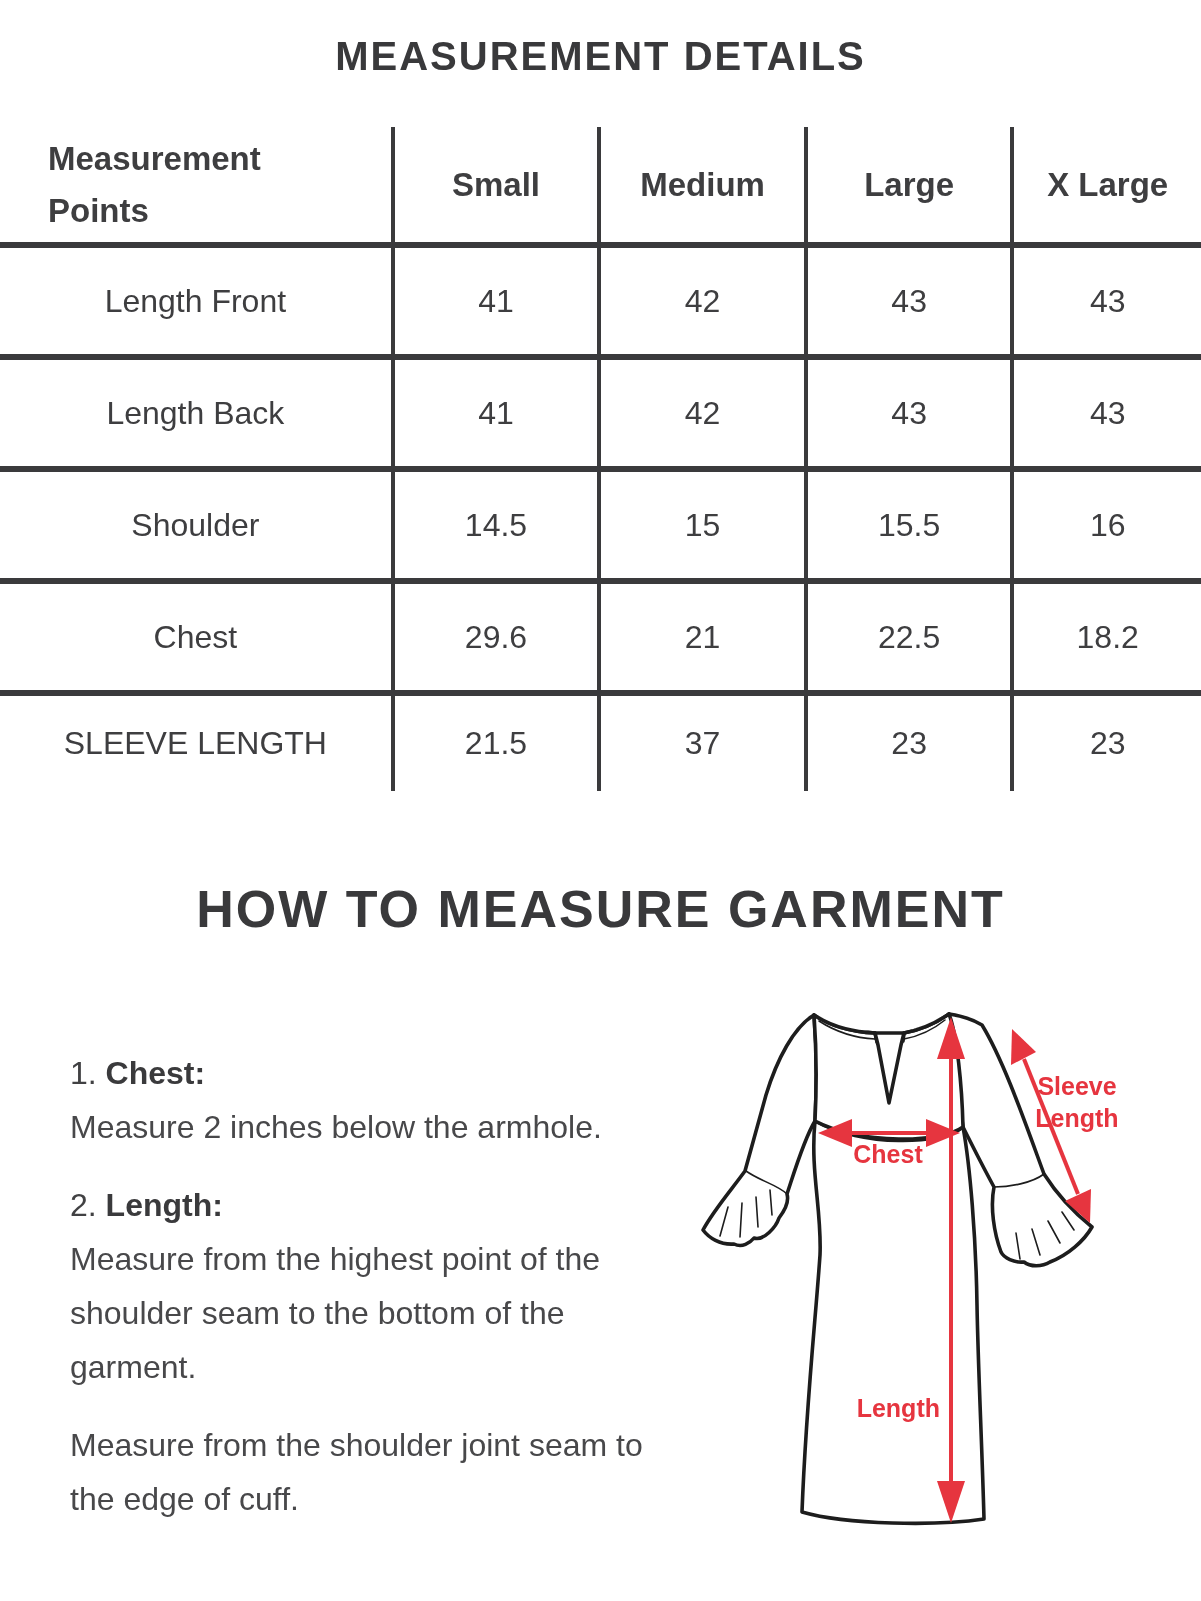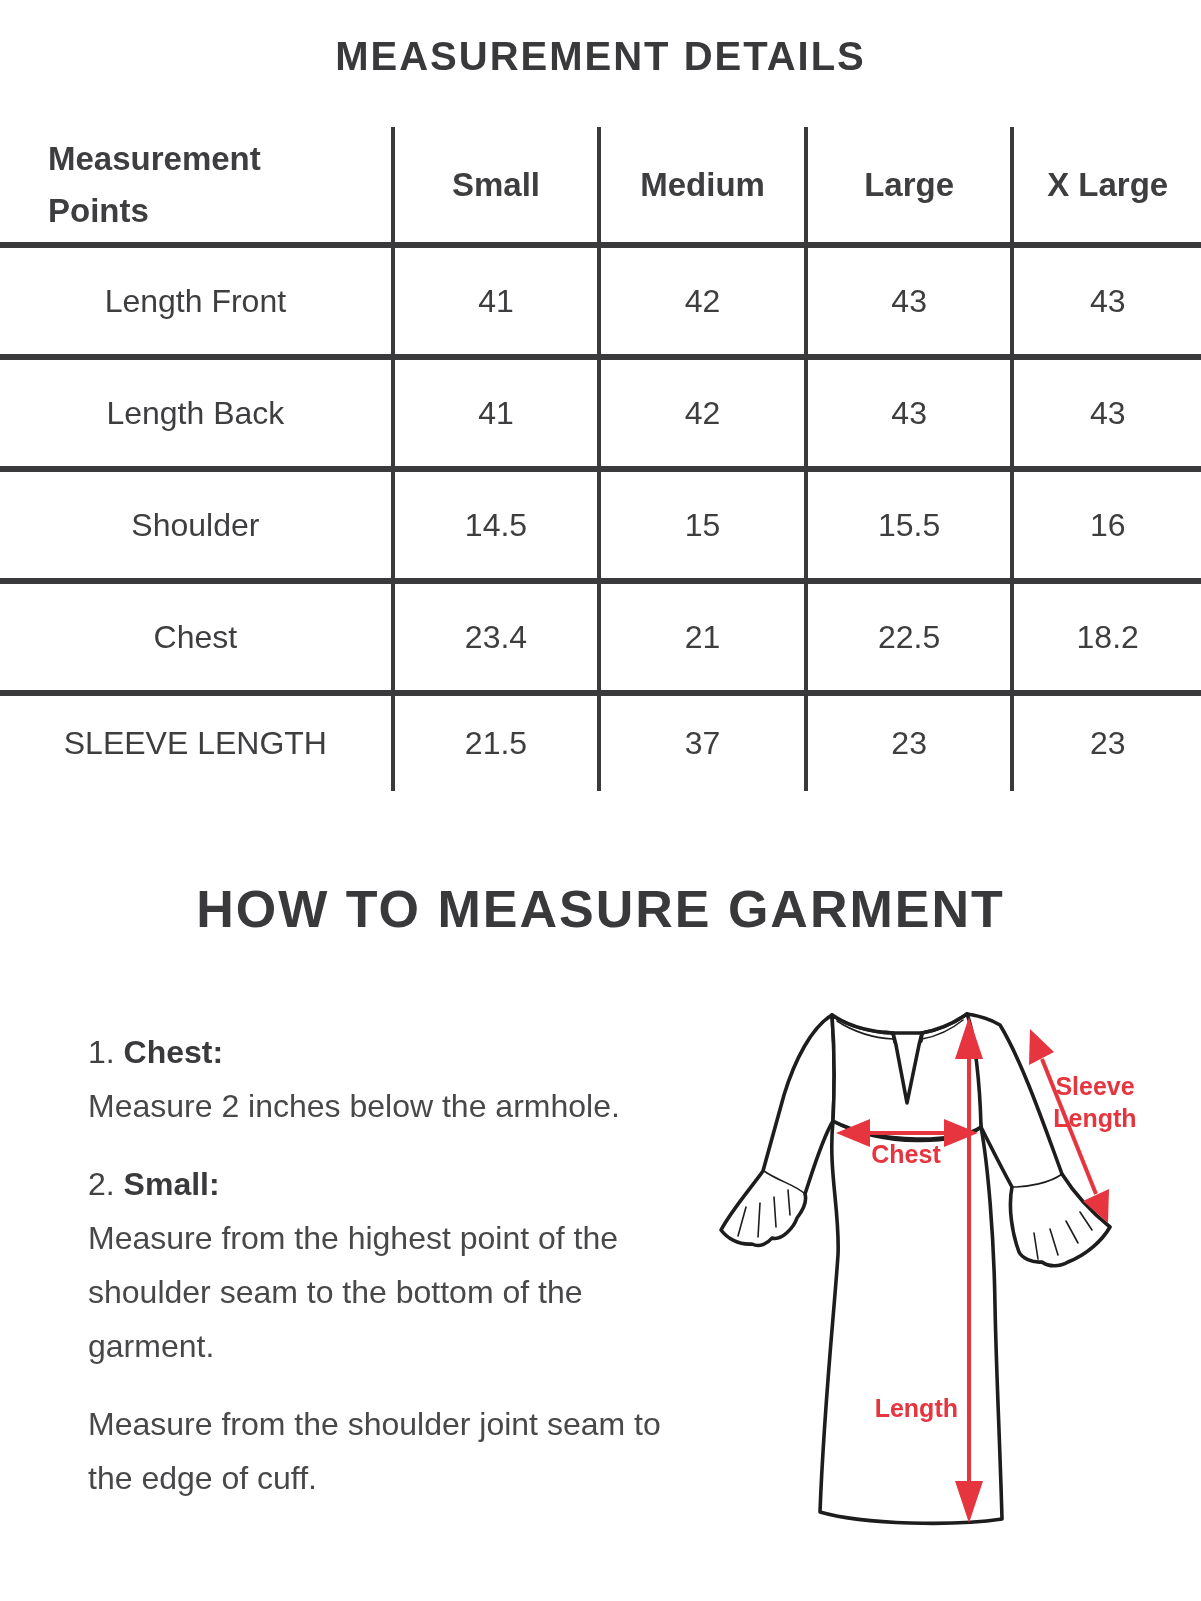--- a/index.html
+++ b/index.html
@@ -71,23 +71,23 @@
   .howto-title {
     margin-top: 88px;
     text-align: center;
     font-size: 52px;
     font-weight: bold;
     letter-spacing: 2px;
     color: #39393b;
   }
   .howto {
     display: flex;
-    align-items: center;
+    align-items: flex-end;
     margin-top: 36px;
-    padding-left: 88px;
+    padding-left: 70px;
   }
   .instructions {
     width: 610px;
     flex: 0 0 610px;
     padding-top: 28px;
   }
   .instruction-item { margin-bottom: 24px; }
   .item-heading {
     font-size: 32px;
     line-height: 54px;
@@ -168,21 +168,21 @@
     </tr>
     <tr>
       <td>Shoulder</td>
       <td>14.5</td>
       <td>15</td>
       <td>15.5</td>
       <td>16</td>
     </tr>
     <tr>
       <td>Chest</td>
-      <td>23.4</td>
+      <td>29.6</td>
       <td>21</td>
       <td>22.5</td>
       <td>18.2</td>
     </tr>
     <tr>
       <td>SLEEVE LENGTH</td>
       <td>21.5</td>
       <td>37</td>
       <td>23</td>
       <td>23</td>
@@ -197,21 +197,21 @@
     <div class="instruction-item">
       <div class="item-heading">
         <span class="item-num">1.</span>
         <span class="item-label">Chest:</span>
       </div>
       <div class="item-body">Measure 2 inches  below the armhole.</div>
     </div>
     <div class="instruction-item">
       <div class="item-heading">
         <span class="item-num">2.</span>
-        <span class="item-label">Small:</span>
+        <span class="item-label">Length:</span>
       </div>
       <div class="item-body">Measure from the highest point of the shoulder seam to the bottom of the garment.</div>
     </div>
     <div class="instruction-item">
       <div class="item-body">Measure from the shoulder joint seam to the edge of cuff.</div>
     </div>
   </div>
 
   <div class="diagram">
     <svg width="470" height="575" viewBox="0 0 470 575">

